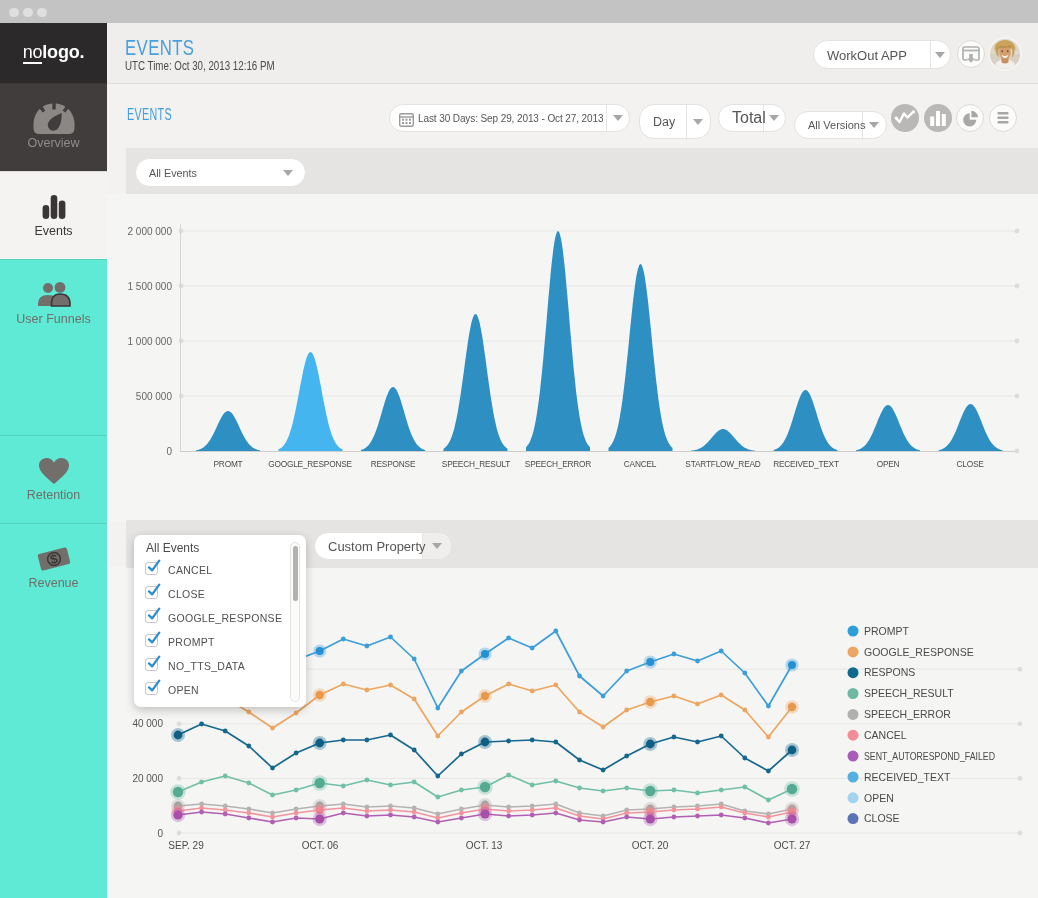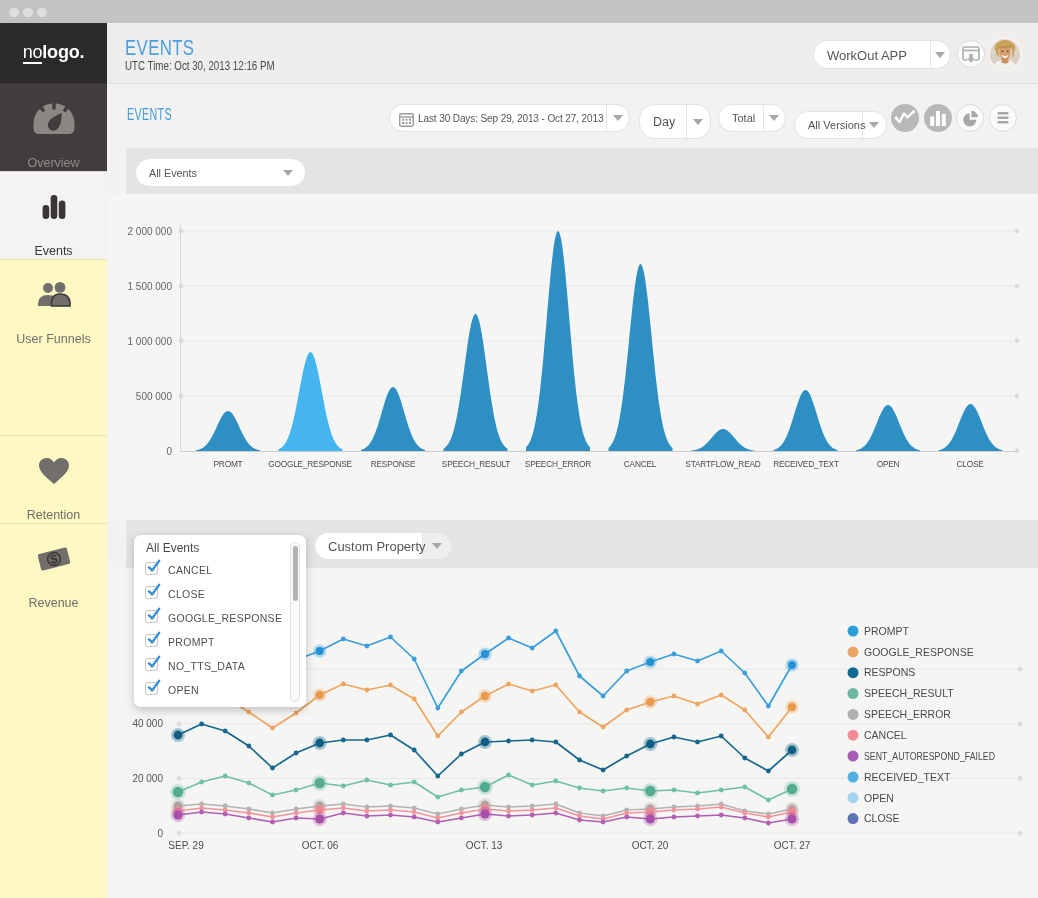--- a/index.html
+++ b/index.html
@@ -1,26 +1,26 @@
 <!DOCTYPE html>
 <html><head><meta charset="utf-8"><style>
 * { margin:0; padding:0; box-sizing:border-box; }
 body { width:1038px; height:898px; position:relative; overflow:hidden;
   font-family:"Liberation Sans",sans-serif; background:#f3f2f1; }
 .abs { position:absolute; }
 .topbar { left:0; top:0; width:1038px; height:23px; background:#c4c3c3; }
 .dot { position:absolute; top:7.5px; width:9.5px; height:9.5px; border-radius:50%; background:#e0dfdf; }
-.sidebar { left:0; top:23px; width:107px; height:875px; background:#fef9c3; }
+.sidebar { left:0; top:23px; width:107px; height:875px; background:#5eead4; }
 .logo { position:absolute; left:0; top:0; width:107px; height:60px; background:#2b2929;
   color:#fff; font-size:18px; text-align:center; line-height:58px; letter-spacing:-0.2px;}
 .logo u { font-weight:normal; text-decoration:none; display:inline-block; line-height:1; border-bottom:2px solid #fff; padding-bottom:1px; margin-bottom:-3px;}
 .logo b { font-weight:bold; }
 .mitem { position:absolute; left:0; width:107px; height:88px; text-align:center; box-shadow:inset 0 1px 0 rgba(0,0,0,0.10); }
 .mitem .mic { position:absolute; left:0; right:0; top:18px; height:36px; display:flex; align-items:center; justify-content:center; }
-.mitem .mlab { position:absolute; left:0; right:0; top:53px; font-size:12.5px;margin-top:20px; }
+.mitem .mlab { position:absolute; left:0; right:0; top:53px; font-size:12.5px; }
 .header { left:107px; top:23px; width:931px; height:61px; background:#efeeed; border-bottom:1px solid #dedddc; }
 .h-title { position:absolute; left:18px; top:13px; font-size:21.5px; color:#4aa0dc; letter-spacing:0.5px; transform:scaleX(0.78); transform-origin:0 0; }
 .h-sub { position:absolute; left:18px; top:35px; font-size:13px; color:#4a4a4a; transform:scaleX(0.75); transform-origin:0 0; }
 .pill { position:absolute; background:#fff; border:1px solid #e3e2e1; border-radius:15px; }
 .pill-txt { position:absolute; left:13px; top:50%; transform:translateY(-50%); color:#555; white-space:nowrap; }
 .pill-sep { position:absolute; top:0; bottom:0; width:1px; background:#e6e5e4; }
 .pill-zone { position:absolute; right:0; top:0; bottom:0; border-radius:0 15px 15px 0; }
 .tri { position:absolute; top:50%; margin-top:-3px; width:0; height:0;
   border-left:5.5px solid transparent; border-right:5.5px solid transparent; border-top:6.5px solid #a8a7a6; }
 .circle-btn { position:absolute; width:28px; height:28px; border-radius:50%; display:flex; align-items:center; justify-content:center; }
@@ -178,21 +178,21 @@
   <div class="pill-zone" style="width:23px;background:transparent">
       <span class="tri" style="right:7px"></span>
     </div>
   <span class="pill-txt" style="font-size:12.5px">Day</span>
 </div>
 <div class="pill" style="left:718px;top:104px;width:68px;height:28px">
   <div class="pill-sep" style="right:21px"></div>
   <div class="pill-zone" style="width:21px;background:transparent">
       <span class="tri" style="right:6px"></span>
     </div>
-  <span class="pill-txt" style="font-size:11px">Total</span>
+  <span class="pill-txt" style="font-size:16px">Total</span>
 </div>
 <div class="pill" style="left:794px;top:111px;width:93px;height:28px">
   <div class="pill-sep" style="right:23px"></div>
   <div class="pill-zone" style="width:23px;background:transparent">
       <span class="tri" style="right:7px"></span>
     </div>
   <span class="pill-txt" style="font-size:11px">All Versions</span>
 </div>
 <div class="circle-btn c-gray" style="left:891px;top:104px">
     <svg width="22" height="18" viewBox="0 0 22 18">

